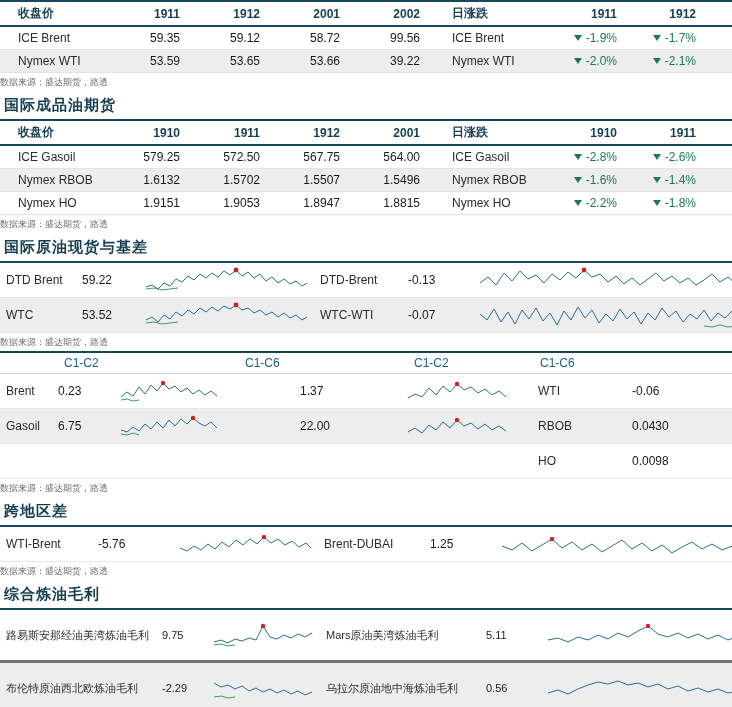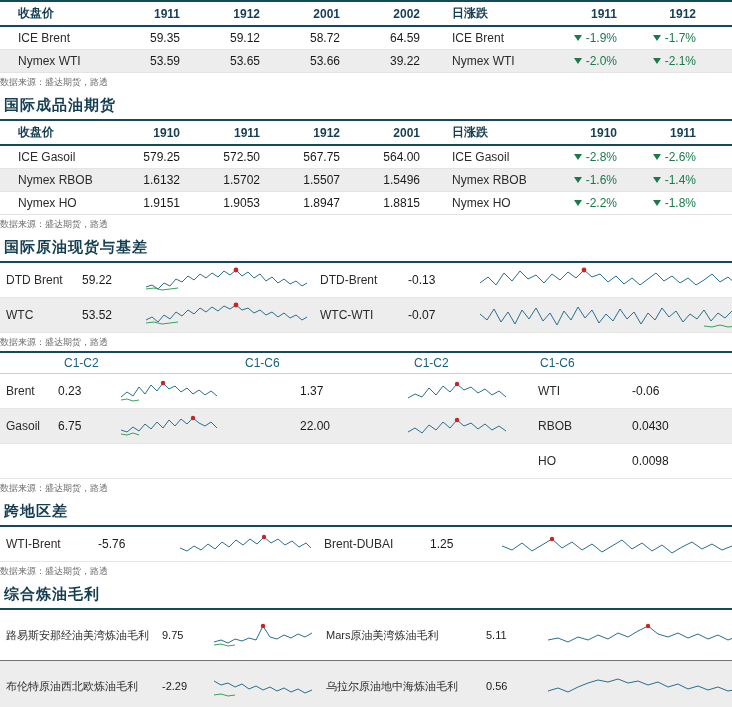--- a/index.html
+++ b/index.html
@@ -76,21 +76,21 @@
   .subhdr td{
     height:20px;
     color:#17607e;
     font-size:12px;
     border-bottom:1px solid #cfcfcf;
     padding-left:8px;
   }
   .refinery td{
     height:50px;
     vertical-align:middle;
-    border-bottom:1px solid #737373;
+    border-bottom:3px solid #737373;
     font-size:11px;
   }
   .refinery.alt td{background:#ededed;}
   .refinery .lbl{padding-left:6px;}
   .refinery .val{text-align:left;padding-left:4px;margin-top:44px;}
 </style>
 </head>
 <body>
 
 <div class="page">
@@ -108,21 +108,21 @@
       <td class="hdrnum2" style="width:69px">1911</td>
       <td class="hdrnum2" style="width:69px">1912</td>
       <td class="hdrnum2" style="width:69px">2001</td>
 
     </tr>
     <tr>
       <td class="lbl">ICE Brent</td>
       <td class="num">59.35</td>
       <td class="num">59.12</td>
       <td class="num">58.72</td>
-      <td class="num">64.59</td>
+      <td class="num">99.56</td>
       <td class="lbl">ICE Brent</td>
       <td class="chgcell"><span class="tri"></span><span class="green">-1.9%</span></td>
       <td class="chgcell"><span class="tri"></span><span class="green">-1.7%</span></td>
       <td class="chgcell"><span class="tri"></span><span class="green">-1.5%</span></td>
 
     </tr>
     <tr class="alt">
       <td class="lbl">Nymex WTI</td>
       <td class="num">53.59</td>
       <td class="num">53.65</td>

